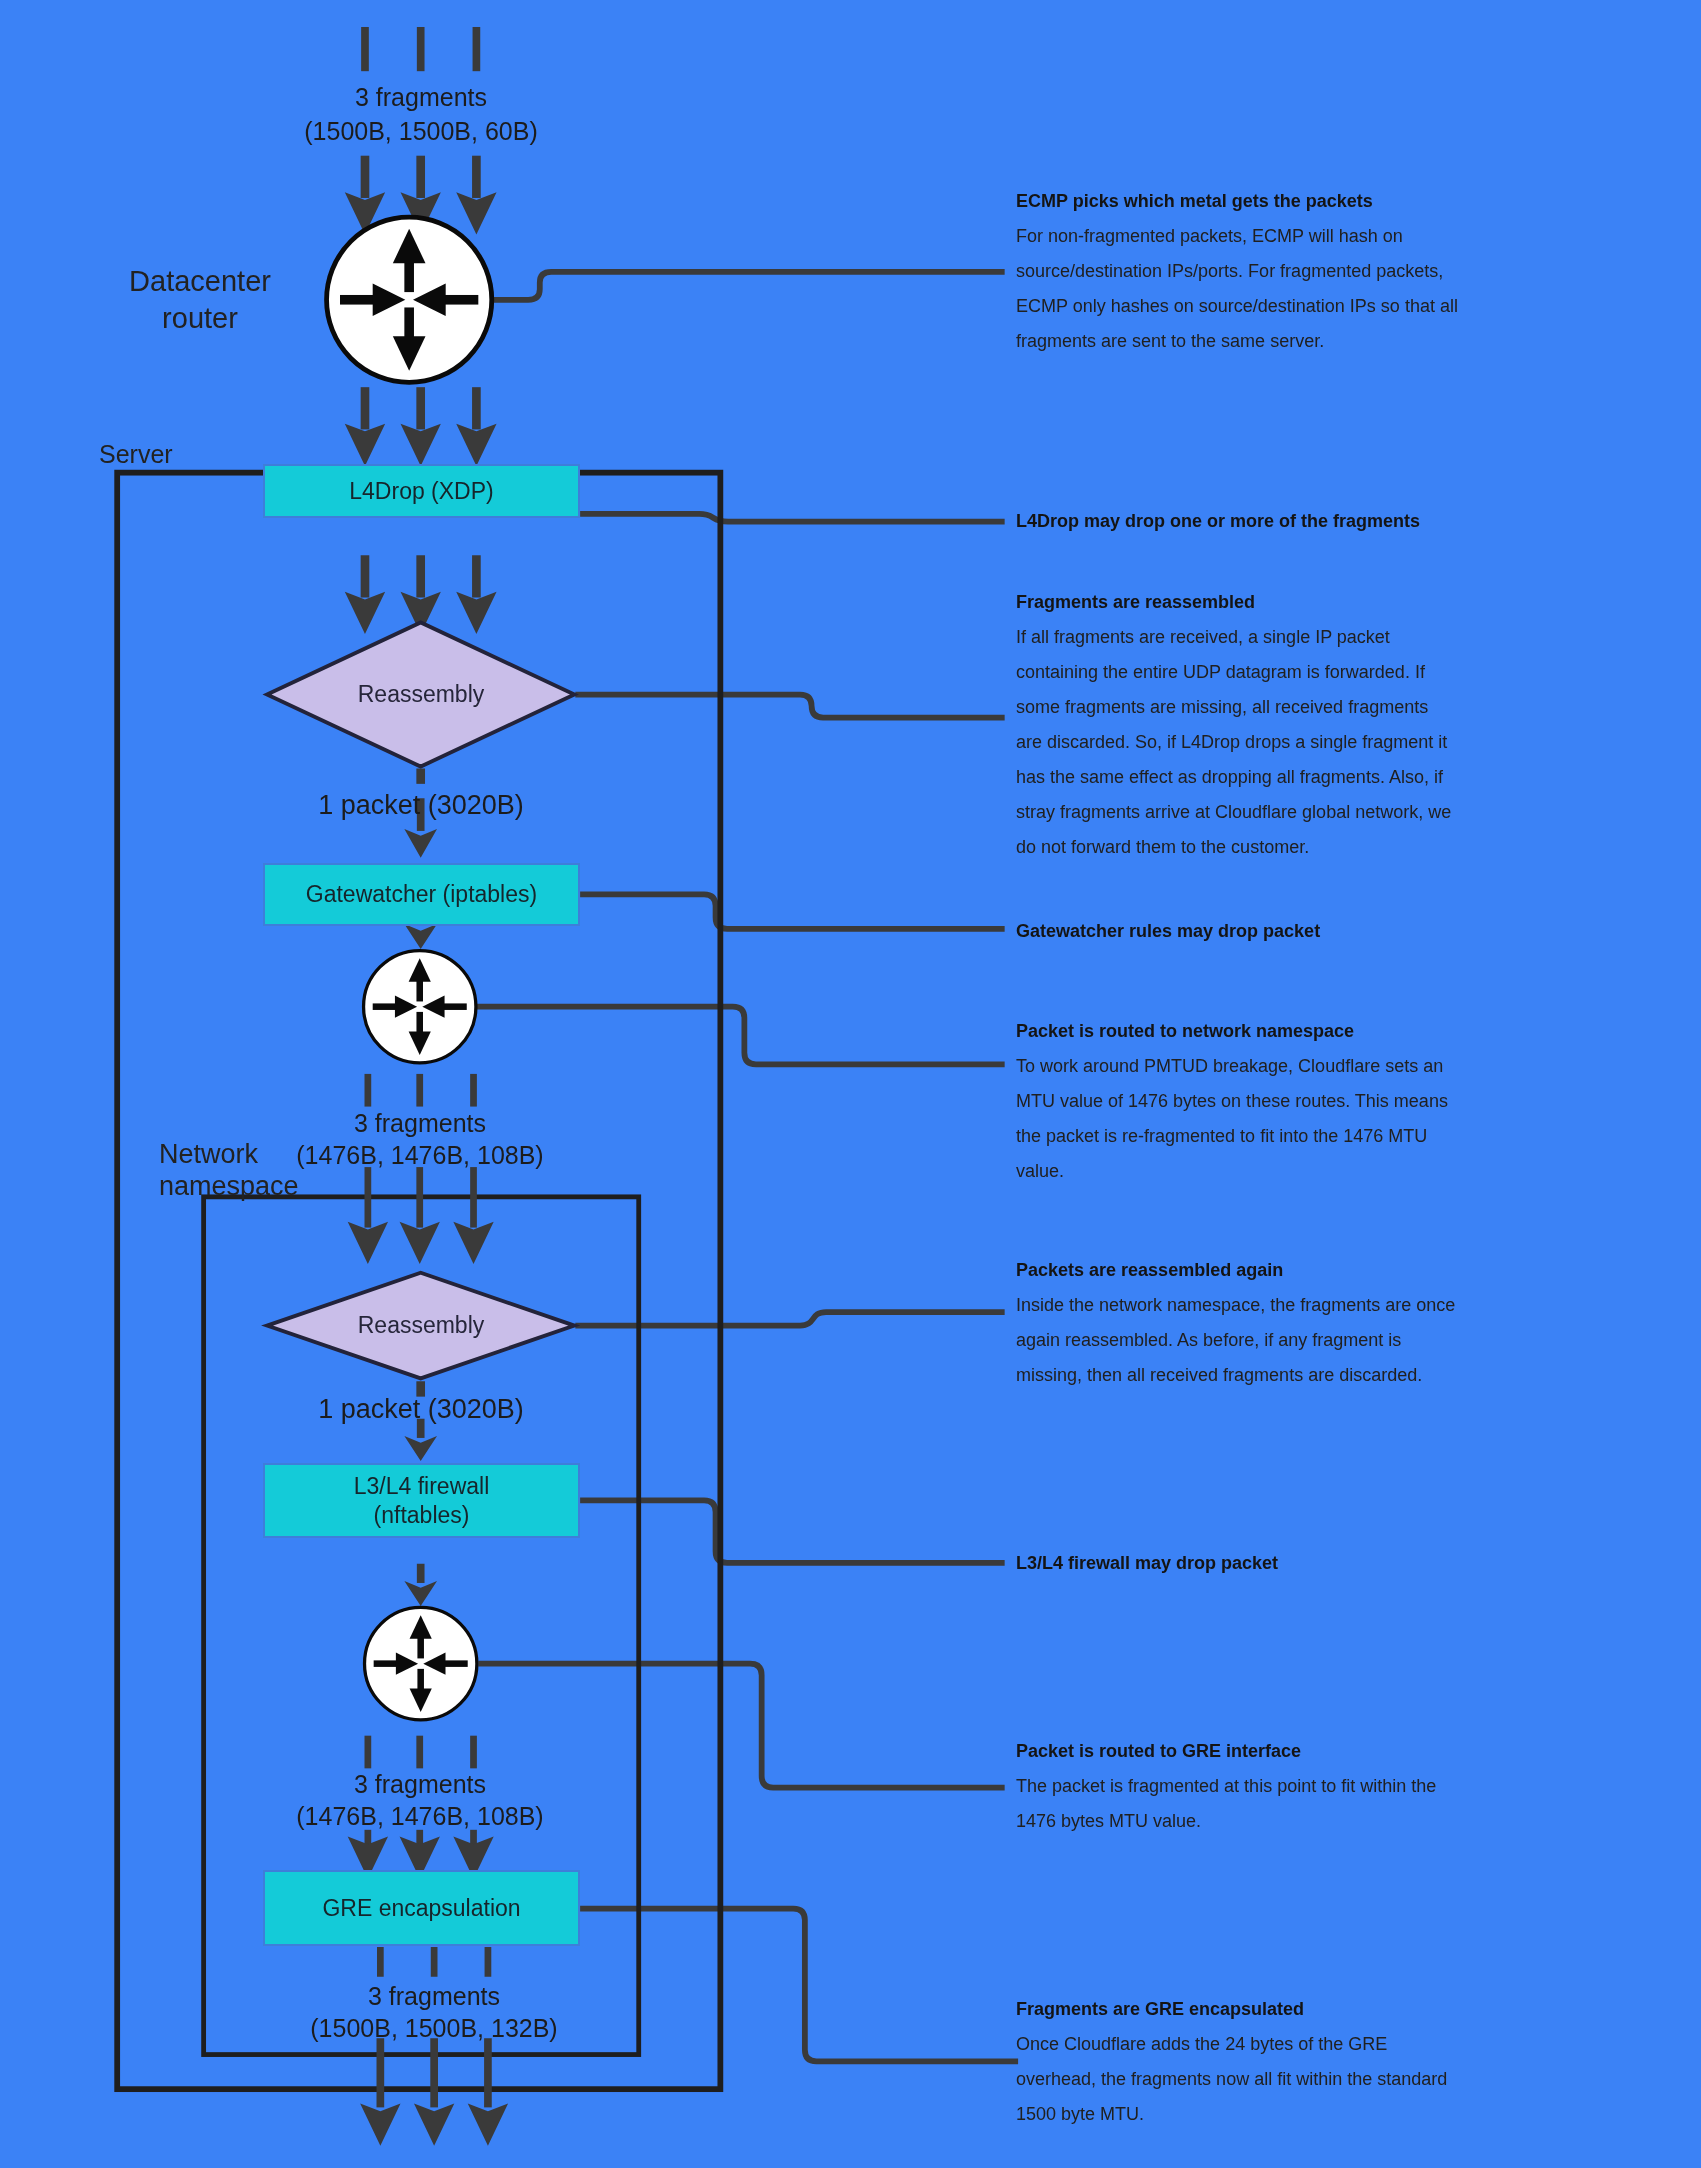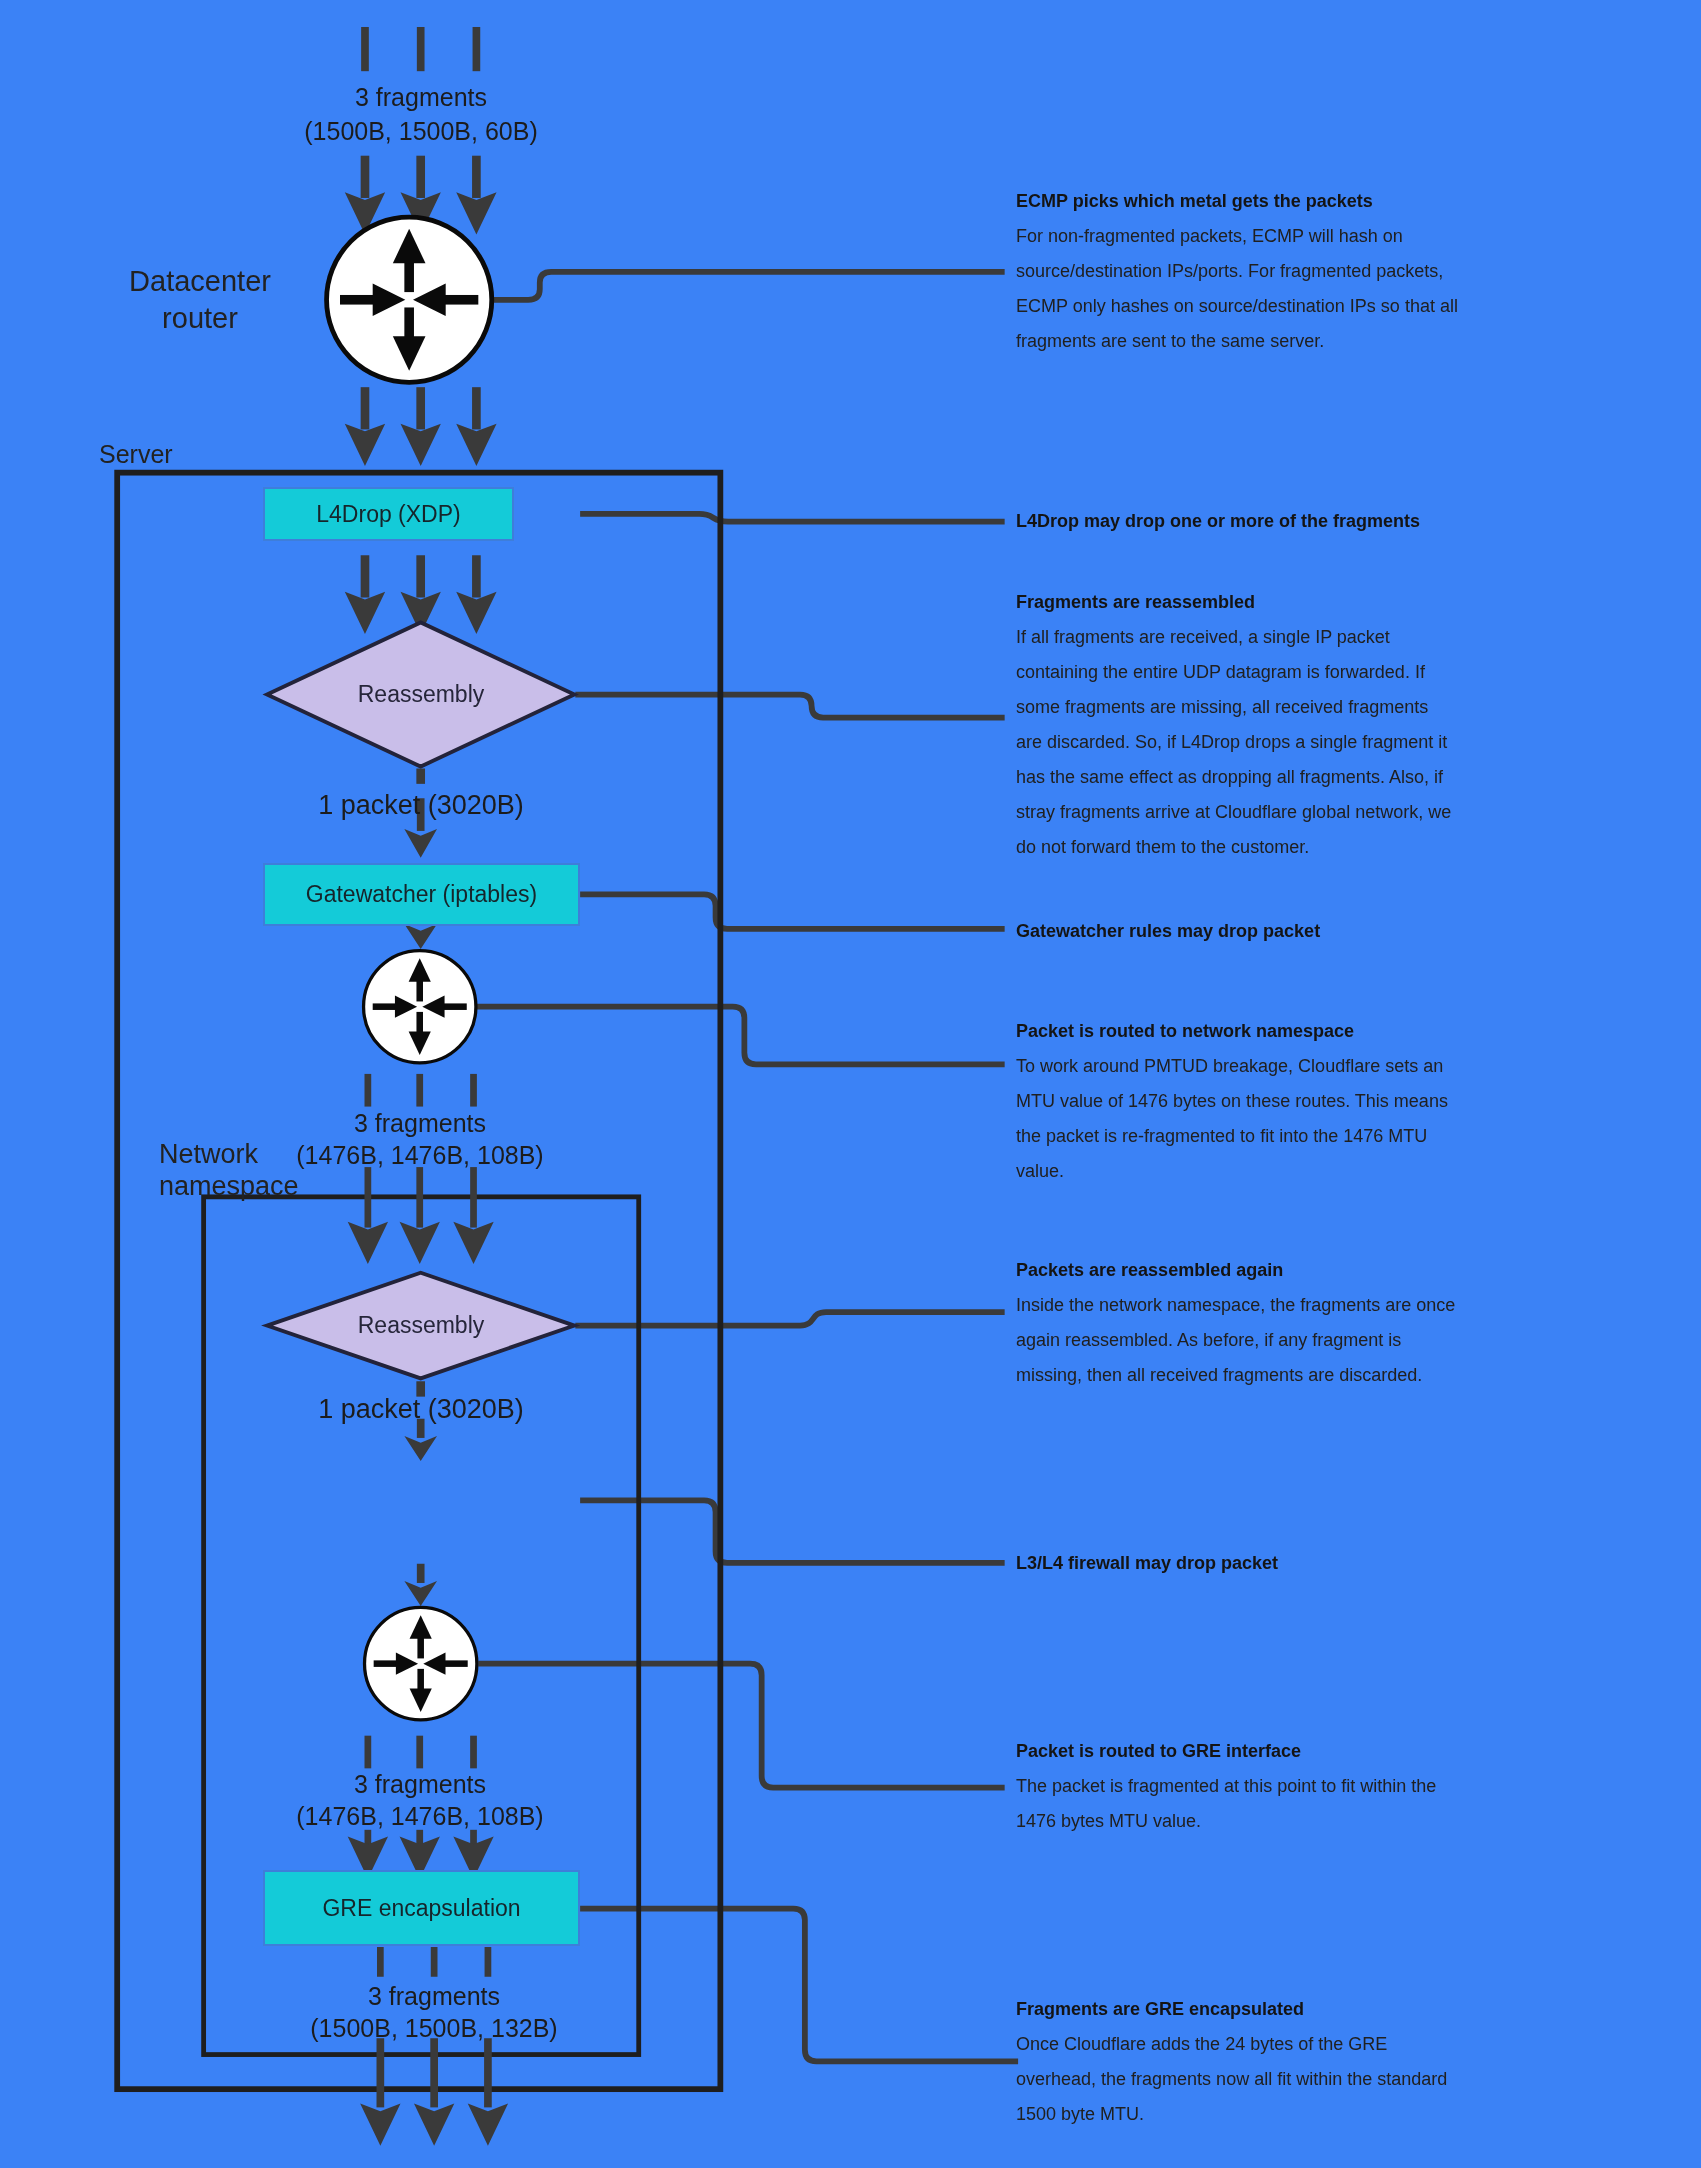--- a/index.html
+++ b/index.html
@@ -185,21 +185,21 @@
   </svg>
 
   <div class="txt ctr frag" style="left:421px; top:83px;">3 fragments</div>
   <div class="txt ctr frag" style="left:421px; top:117px;">(1500B, 1500B, 60B)</div>
 
   <div class="txt ctr sidelbl" style="left:200px; top:263px;">Datacenter
 router</div>
 
   <div class="txt serverlbl" style="left:99px; top:440px;">Server</div>
 
-  <div class="cyanbox boxlbl" style="left:263px; top:487px; width:251px; height:54px;">
+  <div class="cyanbox boxlbl" style="left:263px; top:464px; width:317px; height:54px;">
     <span>L4Drop (XDP)</span>
   </div>
 
   <div class="txt ctr diamondlbl" style="left:421px; top:681px;">Reassembly</div>
 
   <div class="txt ctr pkt" style="left:421px; top:790px;">1 packet (3020B)</div>
 
   <div class="cyanbox boxlbl" style="left:263px; top:863px; width:317px; height:63px;">
     <span>Gatewatcher (iptables)</span>
   </div>
@@ -207,20 +207,24 @@
   <div class="txt ctr frag" style="left:420px; top:1109px;">3 fragments</div>
   <div class="txt ctr frag" style="left:420px; top:1141px;">(1476B, 1476B, 108B)</div>
 
   <div class="txt nslbl" style="left:159px; top:1138px;">Network
 namespace</div>
 
   <div class="txt ctr diamondlbl" style="left:421px; top:1312px;">Reassembly</div>
 
   <div class="txt ctr pkt" style="left:421px; top:1394px;">1 packet (3020B)</div>
 
+  <div class="cyanbox boxlbl" style="left:263px; top:1463px; width:317px; height:75px;">
+    <span style="white-space:pre-line;">L3/L4 firewall
+(nftables)</span>
+  </div>
 
   <div class="cyanbox boxlbl" style="left:263px; top:1870px; width:317px; height:76px;">
     <span>GRE encapsulation</span>
   </div>
 
   <div class="txt ctr frag" style="left:420px; top:1770px;">3 fragments</div>
   <div class="txt ctr frag" style="left:420px; top:1802px;">(1476B, 1476B, 108B)</div>
 
   <div class="txt ctr frag" style="left:434px; top:1982px;">3 fragments</div>
   <div class="txt ctr frag" style="left:434px; top:2014px;">(1500B, 1500B, 132B)</div>

